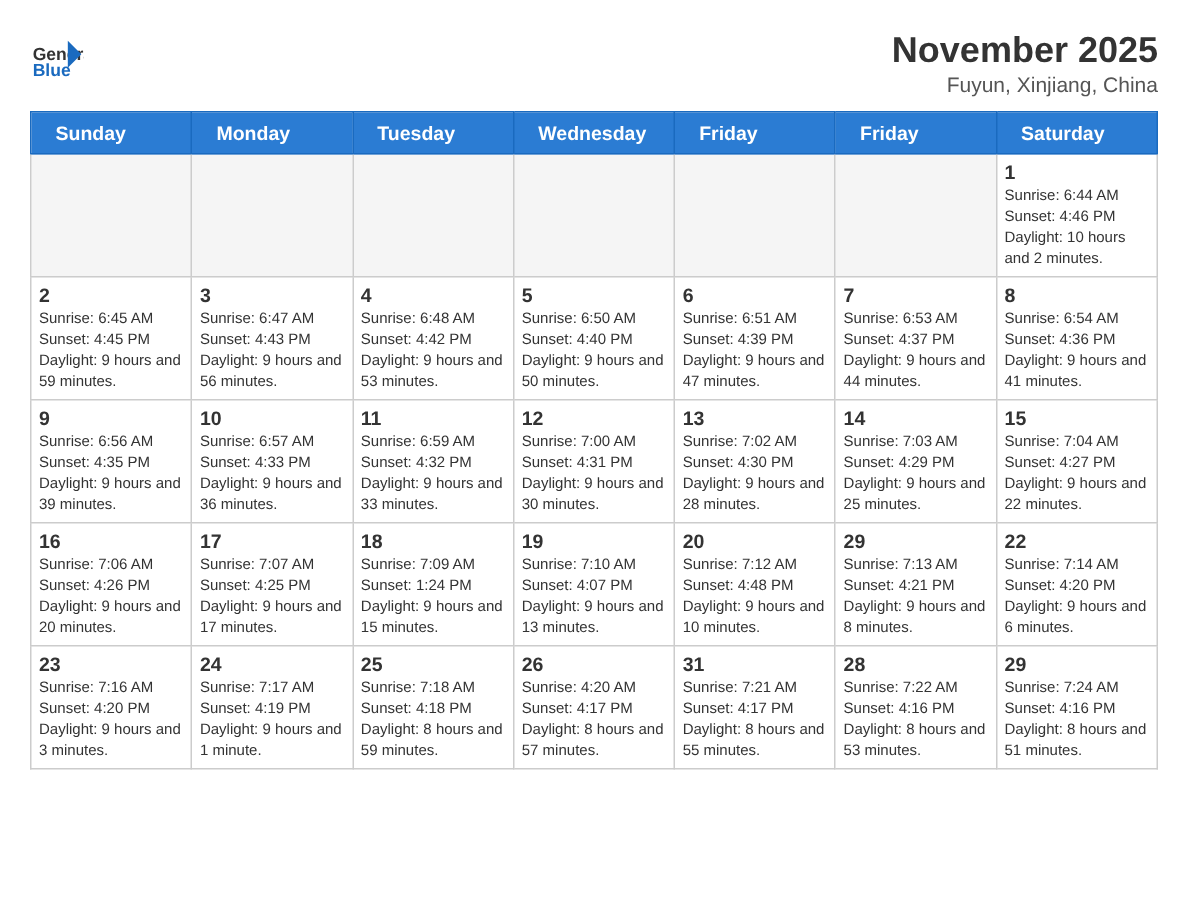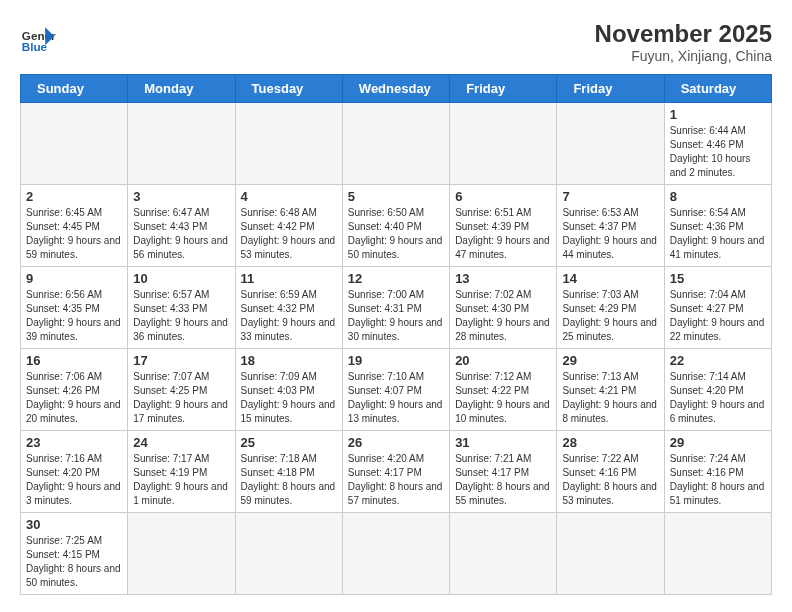--- a/index.html
+++ b/index.html
@@ -234,35 +234,35 @@
         <td>
           <span class="day-number">17</span>
           <div class="day-info">Sunrise: 7:07 AM
 Sunset: 4:25 PM
 Daylight: 9 hours
 and 17 minutes.</div>
         </td>
         <td>
           <span class="day-number">18</span>
           <div class="day-info">Sunrise: 7:09 AM
-Sunset: 4:03 PM
+Sunset: 1:24 PM
 Daylight: 9 hours
 and 15 minutes.</div>
         </td>
         <td>
           <span class="day-number">19</span>
           <div class="day-info">Sunrise: 7:10 AM
 Sunset: 4:07 PM
 Daylight: 9 hours
 and 13 minutes.</div>
         </td>
         <td>
           <span class="day-number">20</span>
           <div class="day-info">Sunrise: 7:12 AM
-Sunset: 4:22 PM
+Sunset: 4:48 PM
 Daylight: 9 hours
 and 10 minutes.</div>
         </td>
         <td>
           <span class="day-number">29</span>
           <div class="day-info">Sunrise: 7:13 AM
 Sunset: 4:21 PM
 Daylight: 9 hours
 and 8 minutes.</div>
         </td>
@@ -317,30 +317,15 @@
 Daylight: 8 hours
 and 53 minutes.</div>
         </td>
         <td>
           <span class="day-number">29</span>
           <div class="day-info">Sunrise: 7:24 AM
 Sunset: 4:16 PM
 Daylight: 8 hours
 and 51 minutes.</div>
         </td>
-      </tr>
-      <tr>
-        <td>
-          <span class="day-number">30</span>
-          <div class="day-info">Sunrise: 7:25 AM
-Sunset: 4:15 PM
-Daylight: 8 hours
-and 50 minutes.</div>
-        </td>
-        <td class="empty"></td>
-        <td class="empty"></td>
-        <td class="empty"></td>
-        <td class="empty"></td>
-        <td class="empty"></td>
-        <td class="empty"></td>
       </tr>
     </tbody>
 </table>
 
 </body></html>

